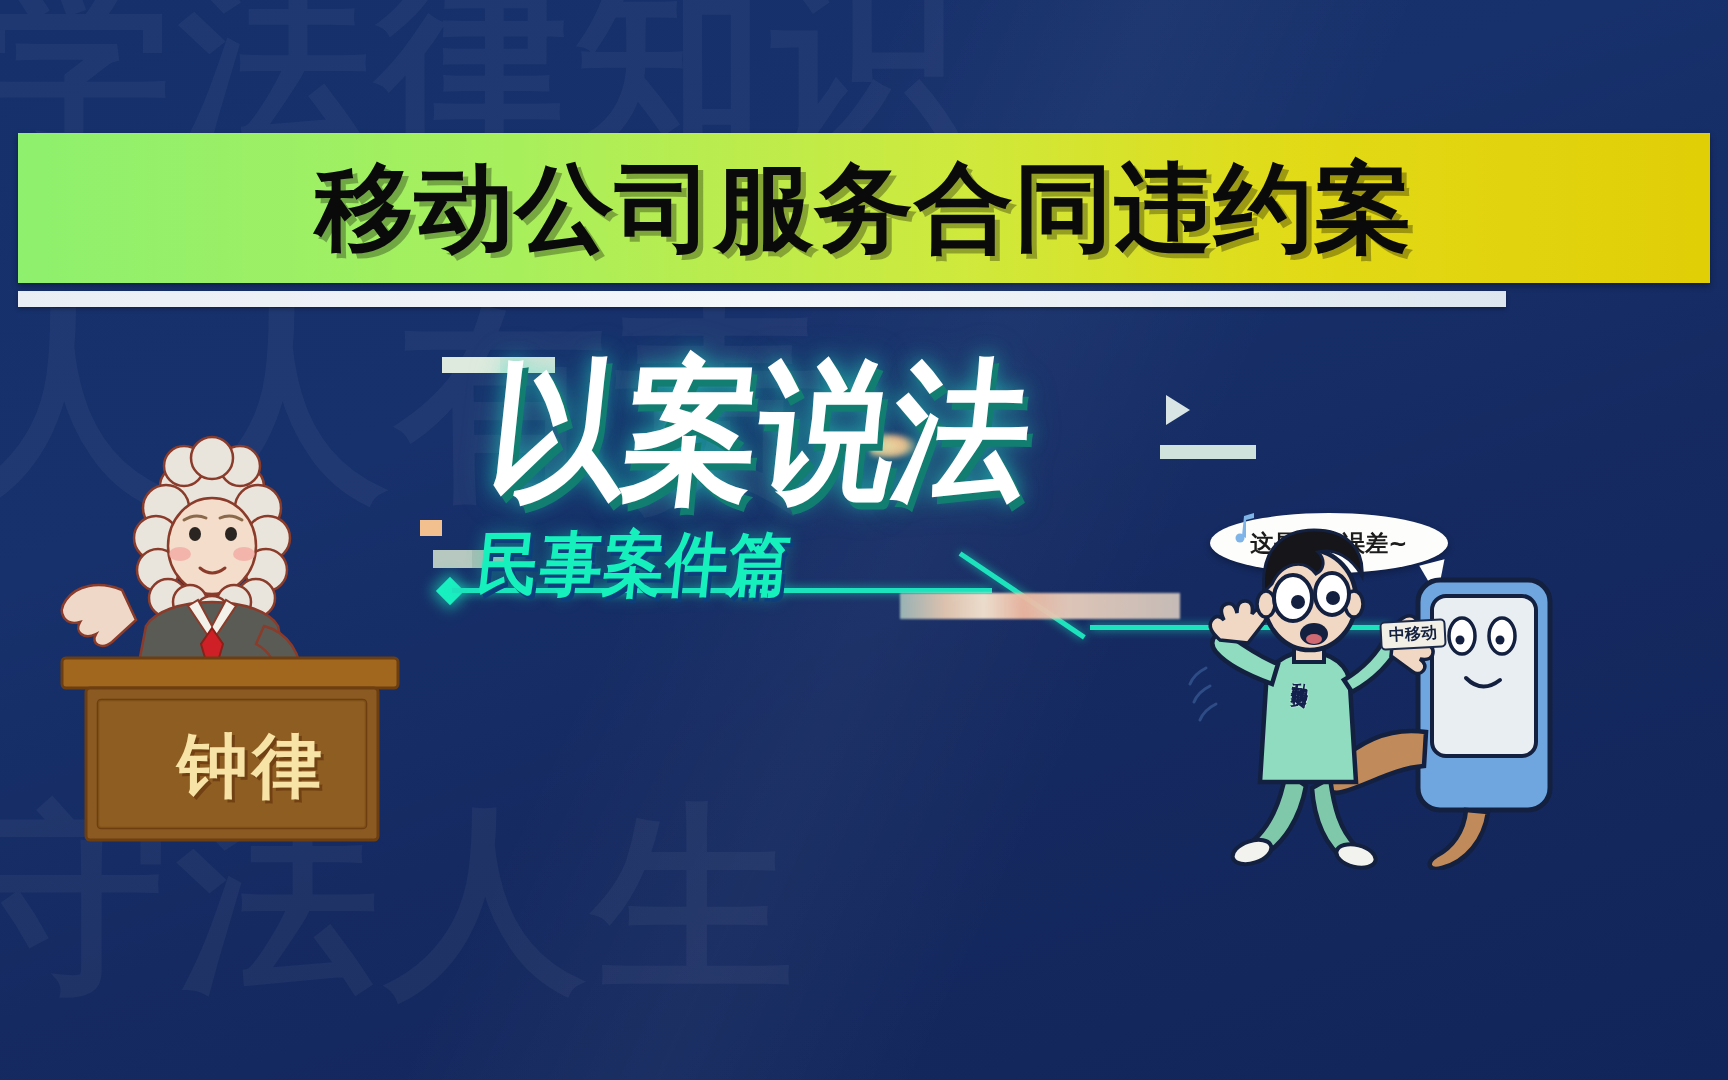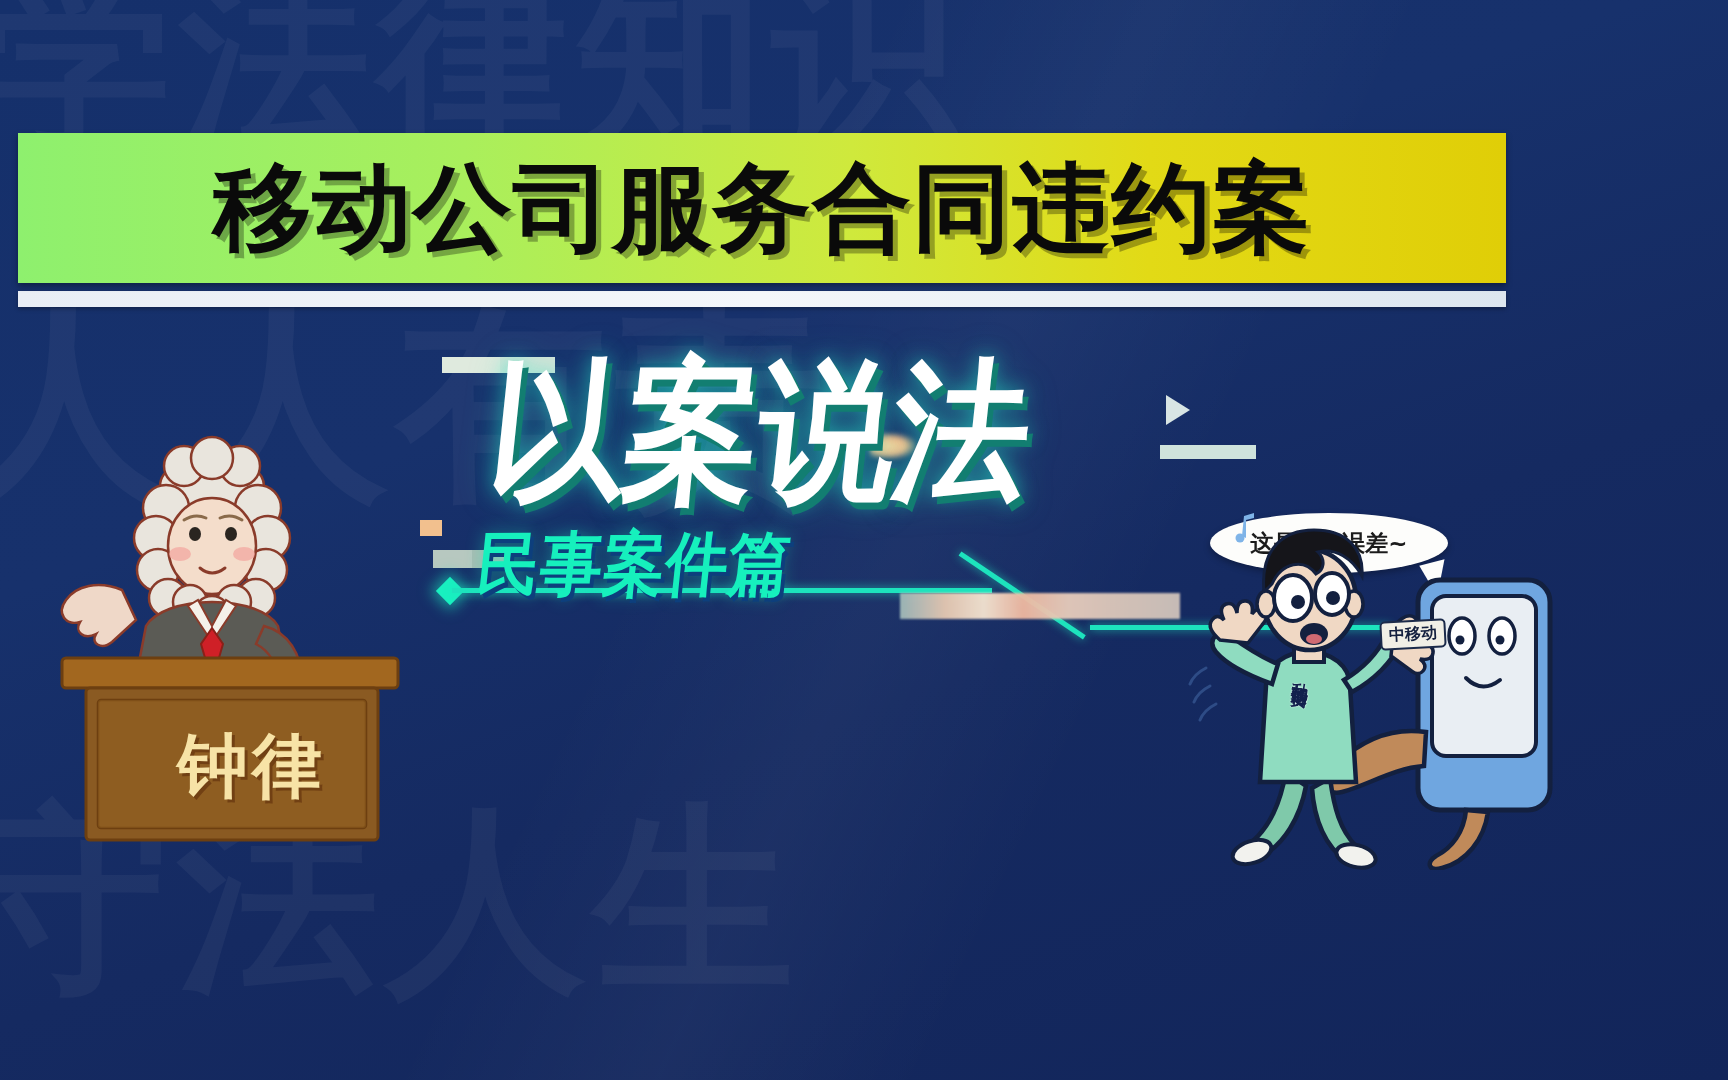--- a/index.html
+++ b/index.html
@@ -16,21 +16,21 @@
   .wm1{top:-34px;left:-18px;font-size:190px;}
   .wm2{top:300px;left:-40px;font-size:210px;}
   .wm3{top:800px;left:-30px;font-size:200px;}
 
   
   .sheen{position:absolute;inset:0;
      background:linear-gradient(115deg,rgba(255,255,255,0) 40%,rgba(255,255,255,.035) 52%,rgba(255,255,255,0) 64%);
      pointer-events:none;}
 
   
-  #banner-wrap{position:absolute;left:18px;top:133px;width:1488px;}
+  #banner-wrap{position:absolute;left:18px;top:133px;width:1692px;}
   #banner{height:150px;
       background:linear-gradient(90deg,#8ef06e 0%,#a9ef5c 30%,#cfe93c 56%,#e2da16 76%,#e0ce07 100%);
       box-shadow:0 3px 6px rgba(0,0,0,.35);
       display:flex;align-items:center;justify-content:center;position:relative;}
   #banner-title{font-family:"DejaVu Sans","Liberation Sans",sans-serif;
       font-weight:900;font-size:96px;color:#0a0a0a;letter-spacing:.01em;
       white-space:nowrap;line-height:1;
       text-shadow:5px 5px 0 rgba(0,0,0,.30);
       transform:scaleX(1.03);}
   #banner-underline{margin-top:8px;height:16px;width:1488px;

